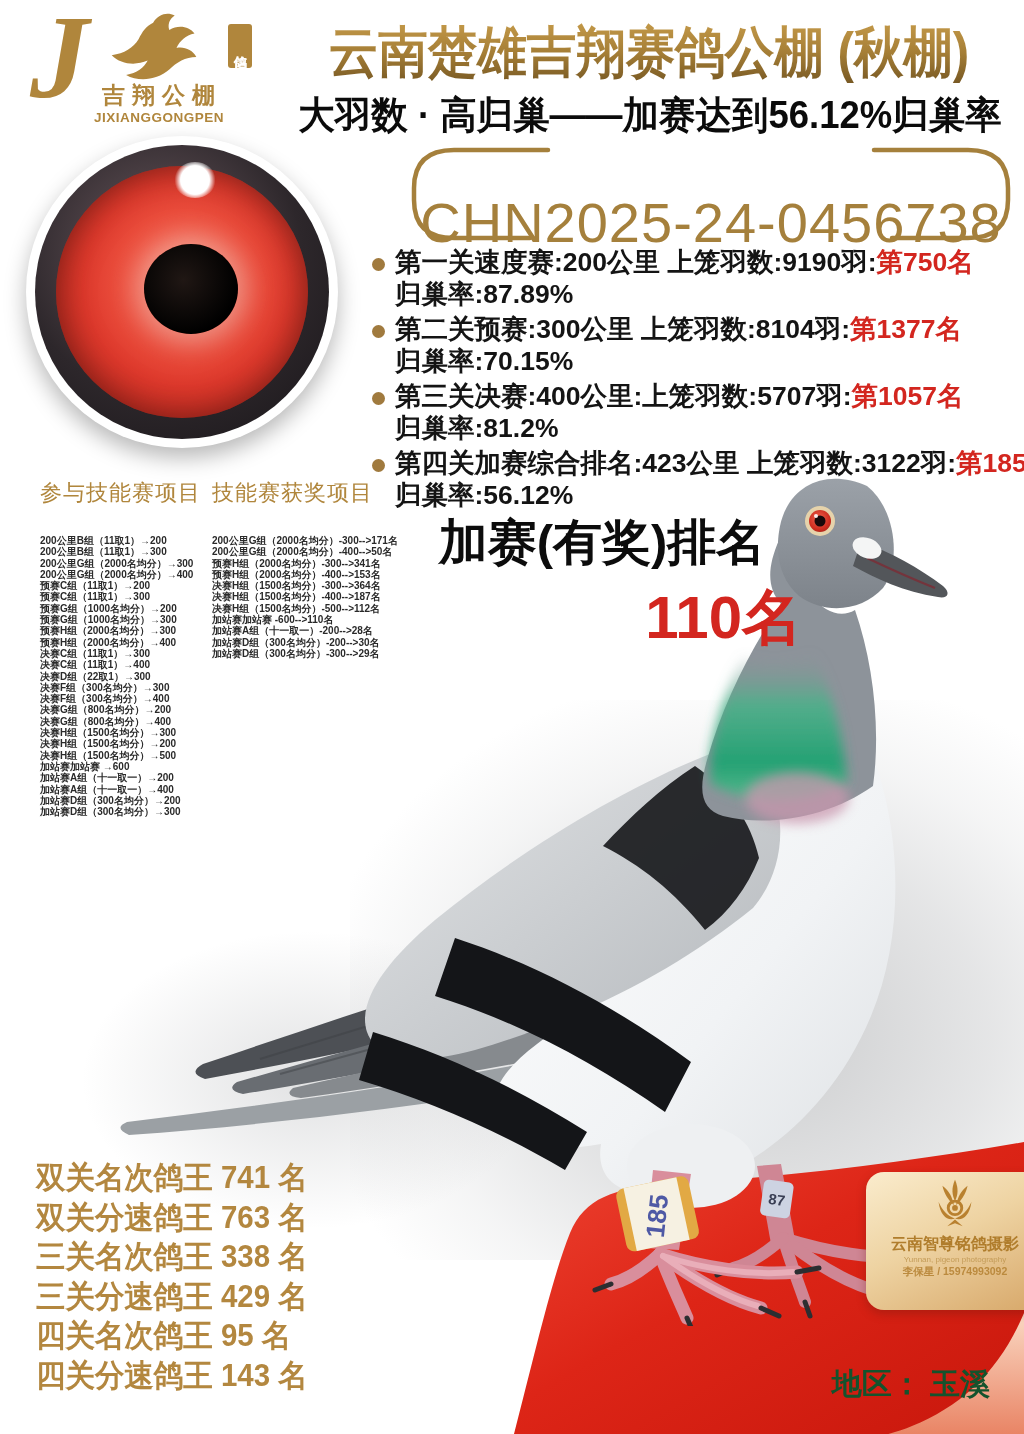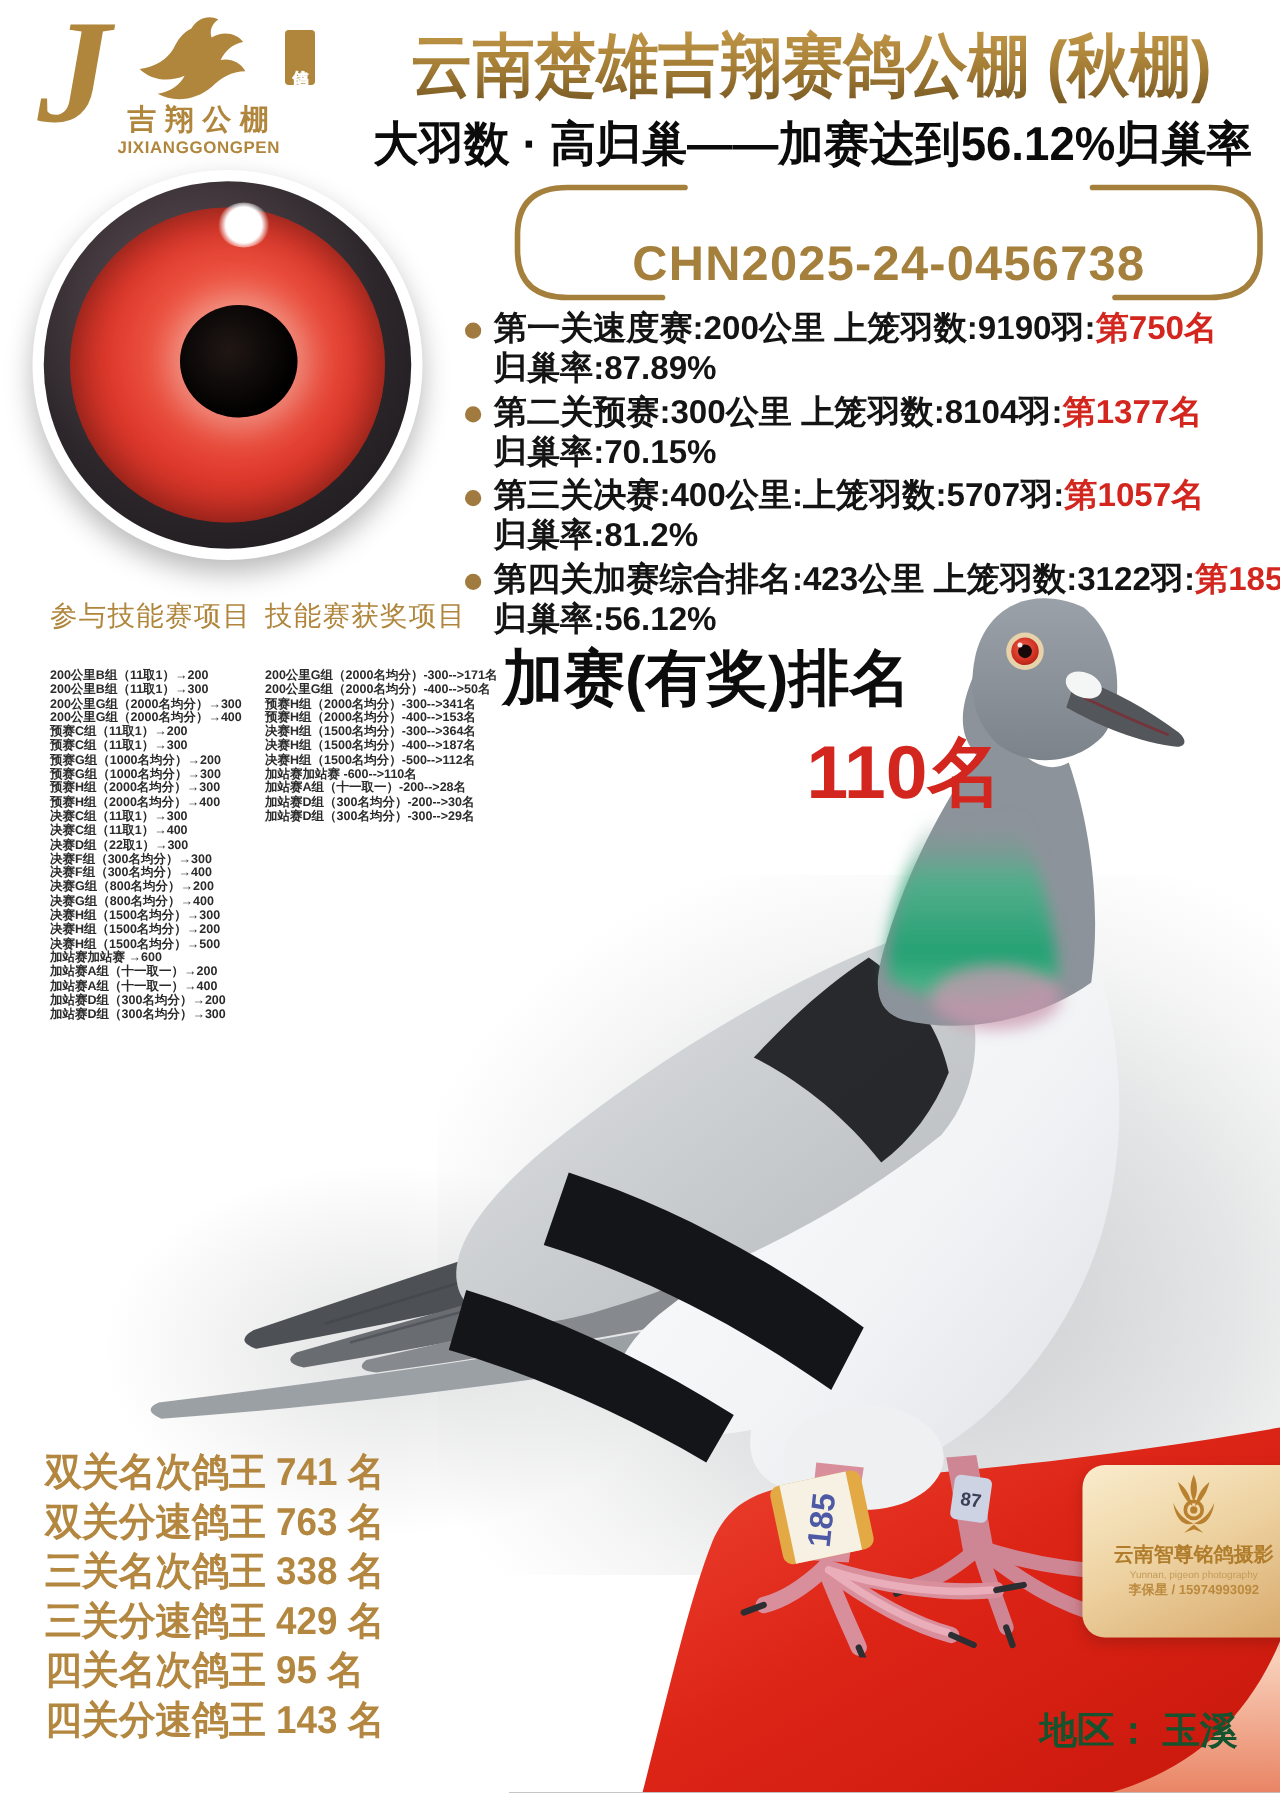--- a/index.html
+++ b/index.html
@@ -35,39 +35,39 @@
        background:radial-gradient(circle at 42% 40%,#201714,#000 70%);
        box-shadow:0 0 24px 10px rgba(232,226,220,.38);}
   .eye .glint{position:absolute;left:148px;top:26px;width:42px;height:36px;border-radius:50%;
        background:radial-gradient(circle,#ffffff 52%,rgba(255,255,255,0) 74%);}
 
   
   .award{position:absolute;left:398px;top:142px;width:626px;height:106px;z-index:10;}
   .award svg{position:absolute;left:0;top:0;}
   .award-line1{position:absolute;left:0;top:2px;width:100%;text-align:center;font-size:37px;font-weight:900;
                color:#a5803c;white-space:nowrap;}
-  .award-line2{position:absolute;left:0;top:48px;width:100%;text-align:center;font-size:39px;font-weight:700;
+  .award-line2{position:absolute;left:0;top:48px;width:100%;text-align:center;font-size:56px;font-weight:400;
                color:#a5803c;letter-spacing:1px;white-space:nowrap;}
 
   
   .races{position:absolute;left:372px;top:246px;width:660px;z-index:10;}
   .race{margin-bottom:3px;}
   .race-l1{font-size:26.5px;font-weight:900;color:#141414;white-space:nowrap;line-height:32px;}
   .bullet{display:inline-block;width:13px;height:13px;border-radius:50%;background:#a07a3e;margin-right:10px;}
   .race-rank{color:#d3261f;}
   .race-l2{font-size:26.5px;font-weight:900;color:#141414;padding-left:23px;line-height:32px;white-space:nowrap;}
 
   
   .skill-col{position:absolute;top:478px;z-index:10;}
   #col1{left:40px;} #col2{left:212px;}
   .skill-hd{font-size:22px;font-weight:400;color:#b0863c;margin-bottom:27px;white-space:nowrap;letter-spacing:1px;}
   .skill-item{font-size:10px;line-height:11.3px;font-weight:bold;color:#2a2a2a;white-space:nowrap;}
 
   
-  .bonus-label{position:absolute;left:402px;top:510px;width:400px;text-align:left;font-size:49px;font-weight:900;
+  .bonus-label{position:absolute;left:402px;top:510px;width:400px;text-align:center;font-size:49px;font-weight:900;
                color:#0c0c0c;white-space:nowrap;z-index:10;}
   .bonus-rank{position:absolute;left:402px;top:578px;width:400px;text-align:right;font-size:60px;font-weight:900;
               color:#d3261f;white-space:nowrap;z-index:10;}
 
   
   .bg-gray1{position:absolute;left:350px;top:700px;width:680px;height:560px;z-index:2;
     background:radial-gradient(ellipse at 60% 60%,rgba(148,150,153,.48) 0%,rgba(168,170,173,.30) 40%,rgba(190,192,194,.16) 60%,rgba(210,210,212,0) 78%);}
   .bg-gray2{position:absolute;left:80px;top:930px;width:460px;height:300px;z-index:2;
     background:radial-gradient(ellipse,rgba(165,167,170,.33) 0%,rgba(200,200,200,0) 70%);}
   .pigeon{position:absolute;left:55px;top:476px;width:965px;height:850px;z-index:9;}

